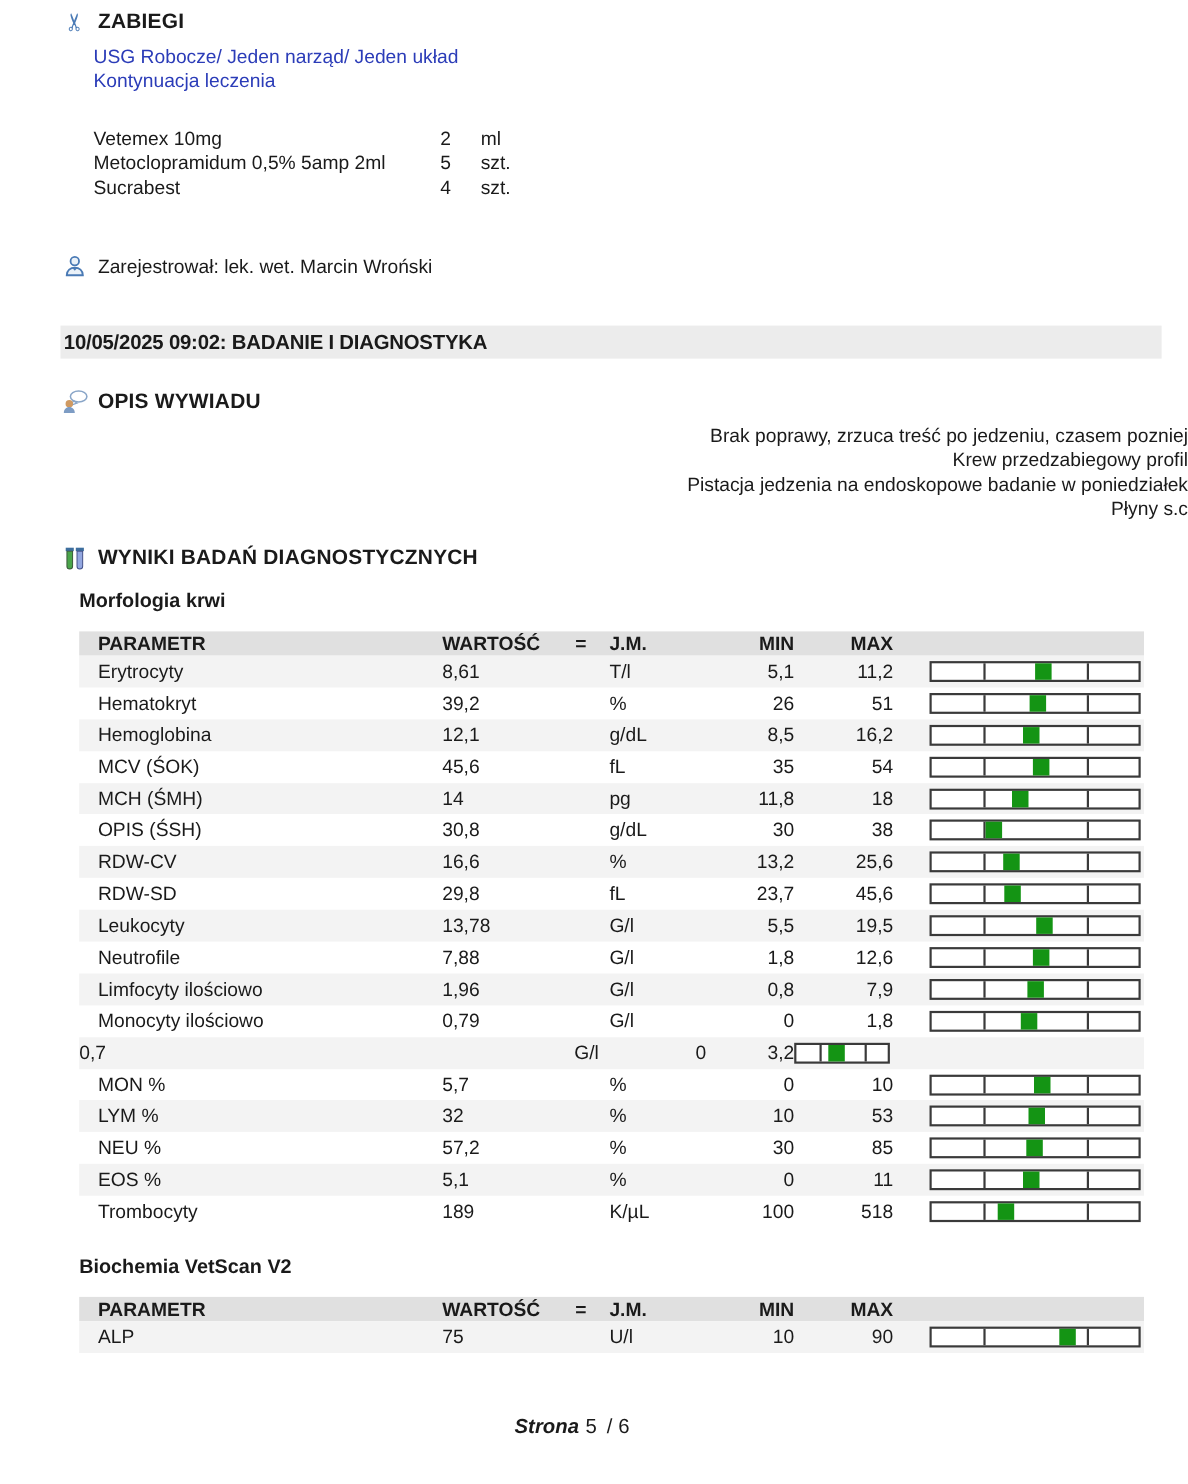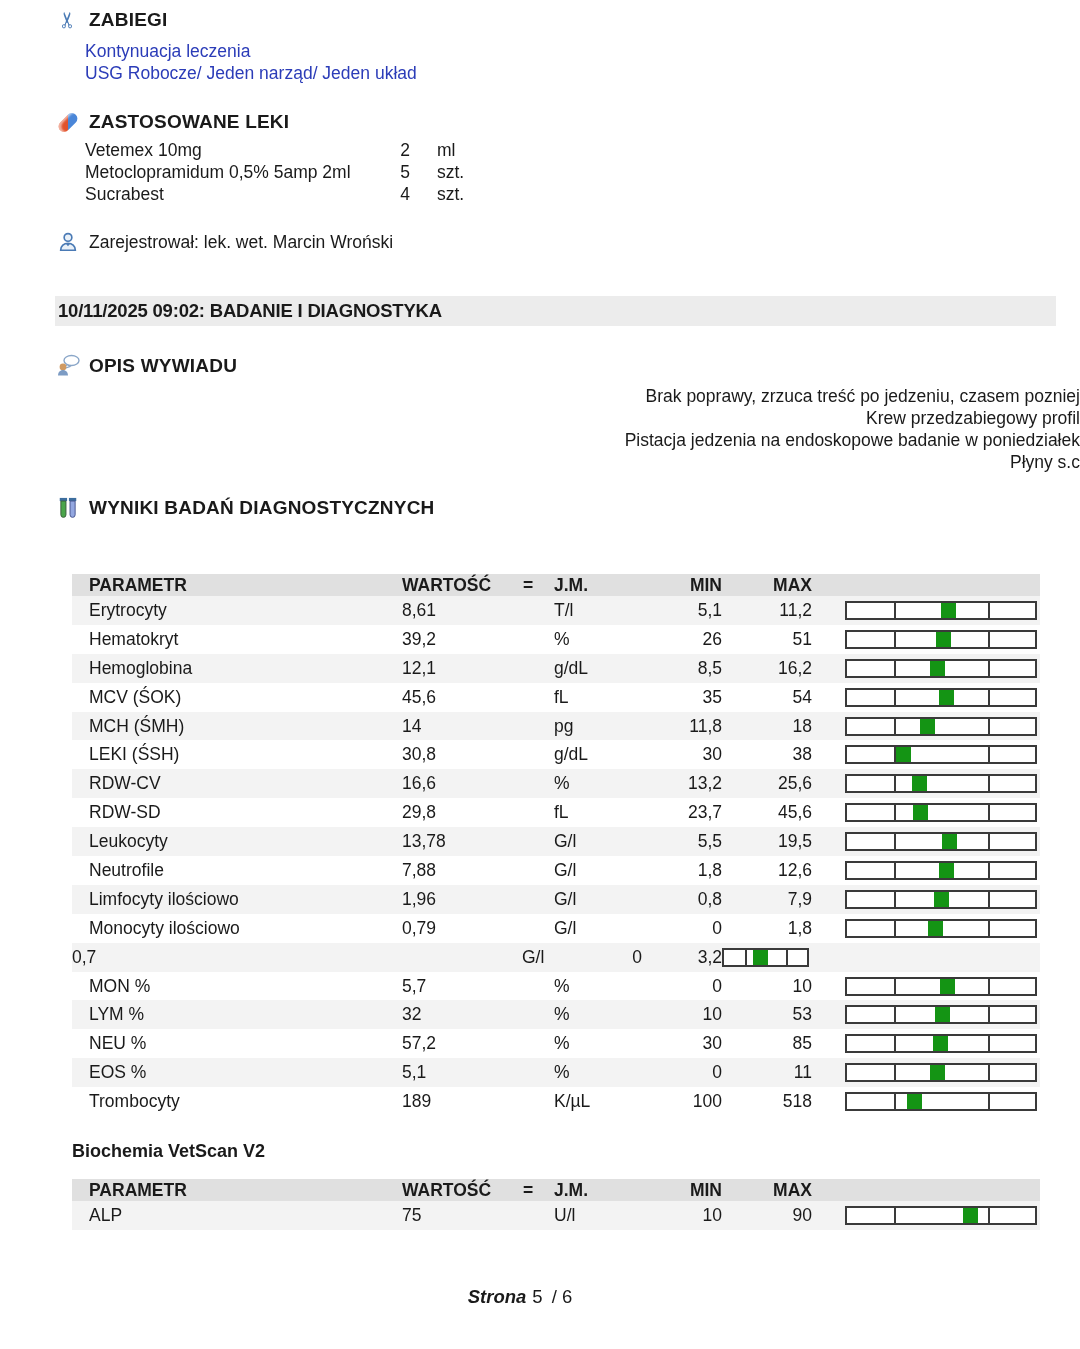--- a/index.html
+++ b/index.html
@@ -71,32 +71,26 @@
 <div class="page">
 
   <section class="sec" style="top:8px">
     <div class="sec-head">
       <span class="icon-box">
           <span class="scissors">✂</span>
         </span>
       <h2>ZABIEGI</h2>
     </div>
     <div class="indent" style="margin-top:8px">
+        <div class="blue-line">USG Robocze/ Jeden narząd/ Jeden układ</div>
         <div class="blue-line">Kontynuacja leczenia</div>
-        <div class="blue-line">USG Robocze/ Jeden narząd/ Jeden układ</div>
       </div>
   </section>
 
   <section class="sec" style="top:110px">
-    <div class="sec-head">
-      <span class="icon-box">
-          <span class="pill"></span>
-        </span>
-      <h2>ZASTOSOWANE LEKI</h2>
-    </div>
     <div class="indent" style="margin-top:6px">
         <div class="med-row">
     <span class="med-name">Vetemex 10mg</span>
     <span class="med-qty">2</span>
     <span class="med-unit">ml</span>
   </div>
         <div class="med-row">
     <span class="med-name">Metoclopramidum 0,5% 5amp 2ml</span>
     <span class="med-qty">5</span>
     <span class="med-unit">szt.</span>
@@ -116,21 +110,21 @@
           <circle cx="12" cy="7" r="4.2" fill="#eaf1f8" stroke="#4a7ab5" stroke-width="1.8"></circle>
           <path d="M4 21c0-4.6 3.6-7.6 8-7.6s8 3 8 7.6z" fill="#eaf1f8" stroke="#4a7ab5" stroke-width="1.8"></path>
           <path d="M9.4 13.6l2.6 3 2.6-3z" fill="#4a7ab5"></path>
         </svg>
       </span>
       <span>Zarejestrował: lek. wet. Marcin Wroński</span>
     </div>
   </section>
 
   <div class="visit-bar" style="top:296px">
-    <span>10/11/2025 09:02: BADANIE I DIAGNOSTYKA</span>
+    <span>10/05/2025 09:02: BADANIE I DIAGNOSTYKA</span>
   </div>
 
   <section class="sec" style="top:354px">
     <div class="sec-head">
       <span class="icon-box">
         <svg width="24" height="24" viewBox="0 0 24 24">
           <ellipse cx="15.5" cy="6.5" rx="7.5" ry="5" fill="#ffffff" stroke="#8aa6c8" stroke-width="1.4"></ellipse>
           <path d="M11 10.5l-3 4 6-2z" fill="#ffffff" stroke="#8aa6c8" stroke-width="1.2"></path>
           <circle cx="7" cy="13" r="3.4" fill="#d09a62"></circle>
           <path d="M2 21.5c0-3.4 2.2-5.6 5-5.6s5 2.2 5 5.6z" fill="#7d9cc4"></path>
@@ -154,20 +148,21 @@
           <path d="M4.2 5.4h5.6v15a2.8 2.8 0 0 1-5.6 0z" fill="#4aa54a" stroke="#3a5a3a" stroke-width="1"></path>
           <rect x="13" y="2" width="8" height="3.4" fill="#3d6e9e"></rect>
           <path d="M14.2 5.4h5.6v15a2.8 2.8 0 0 1-5.6 0z" fill="#93a7e0" stroke="#44518a" stroke-width="1"></path>
         </svg>
       </span>
       <h2>WYNIKI BADAŃ DIAGNOSTYCZNYCH</h2>
     </div>
   </section>
 
   <section class="sec" style="top:536px;height:560px">
+    <div class="tbl-label">Morfologia krwi</div>
     <div class="lab-table">
       <div class="lab-row head">
         <span class="c-param">PARAMETR</span>
         <span class="c-value">WARTOŚĆ</span>
         <span class="c-eq">=</span>
         <span class="c-unit">J.M.</span>
         <span class="c-min">MIN</span>
         <span class="c-max">MAX</span>
         <span class="c-bar"></span>
       </div>
@@ -241,21 +236,21 @@
     <span class="c-max">18</span>
     <span class="c-bar">
       <span class="range-bar">
         <span class="div d1"></span>
                 <span class="div d2"></span>
         <span class="marker" style="left: calc(42.7419% - 7.5px);"></span>
       </span>
     </span>
   </div>
           <div class="lab-row">
-    <span class="c-param">LEKI (ŚSH)</span>
+    <span class="c-param">OPIS (ŚSH)</span>
     <span class="c-value">30,8</span>
     <span class="c-eq"></span>
     <span class="c-unit">g/dL</span>
     <span class="c-min">30</span>
     <span class="c-max">38</span>
     <span class="c-bar">
       <span class="range-bar">
         <span class="div d1"></span>
                 <span class="div d2"></span>
         <span class="marker" style="left: calc(30% - 7.5px);"></span>

